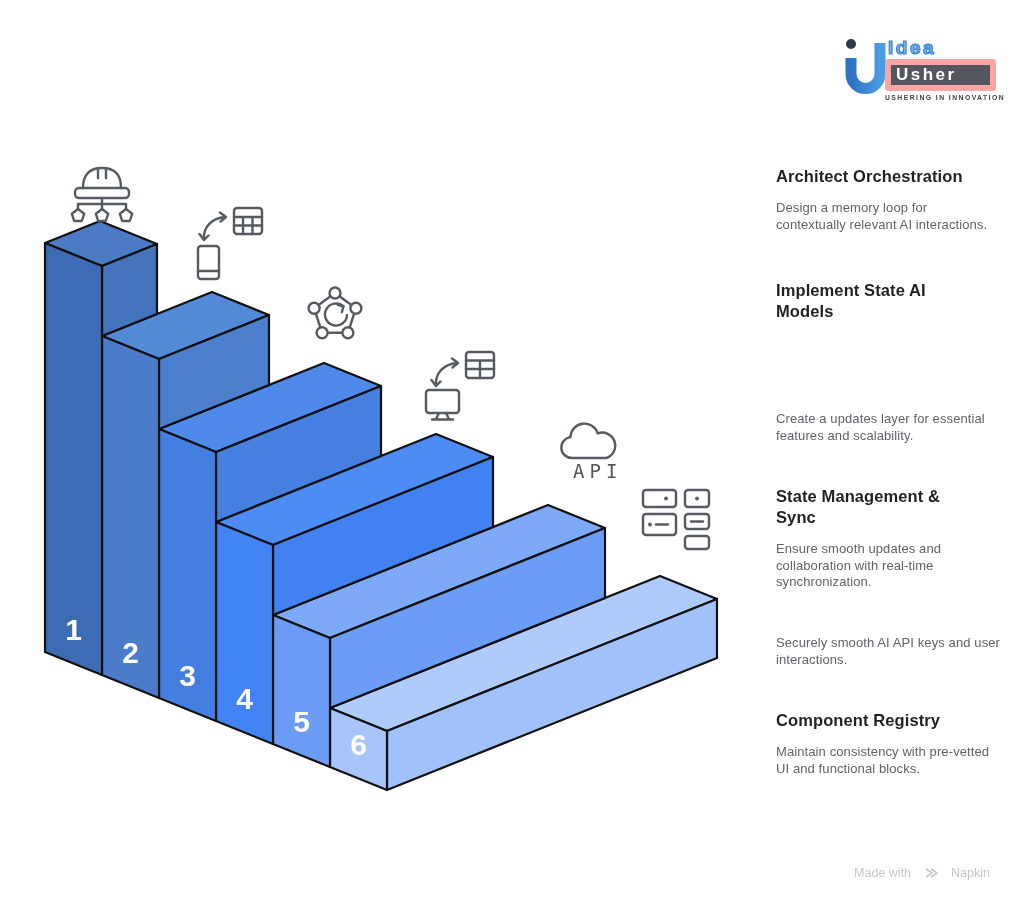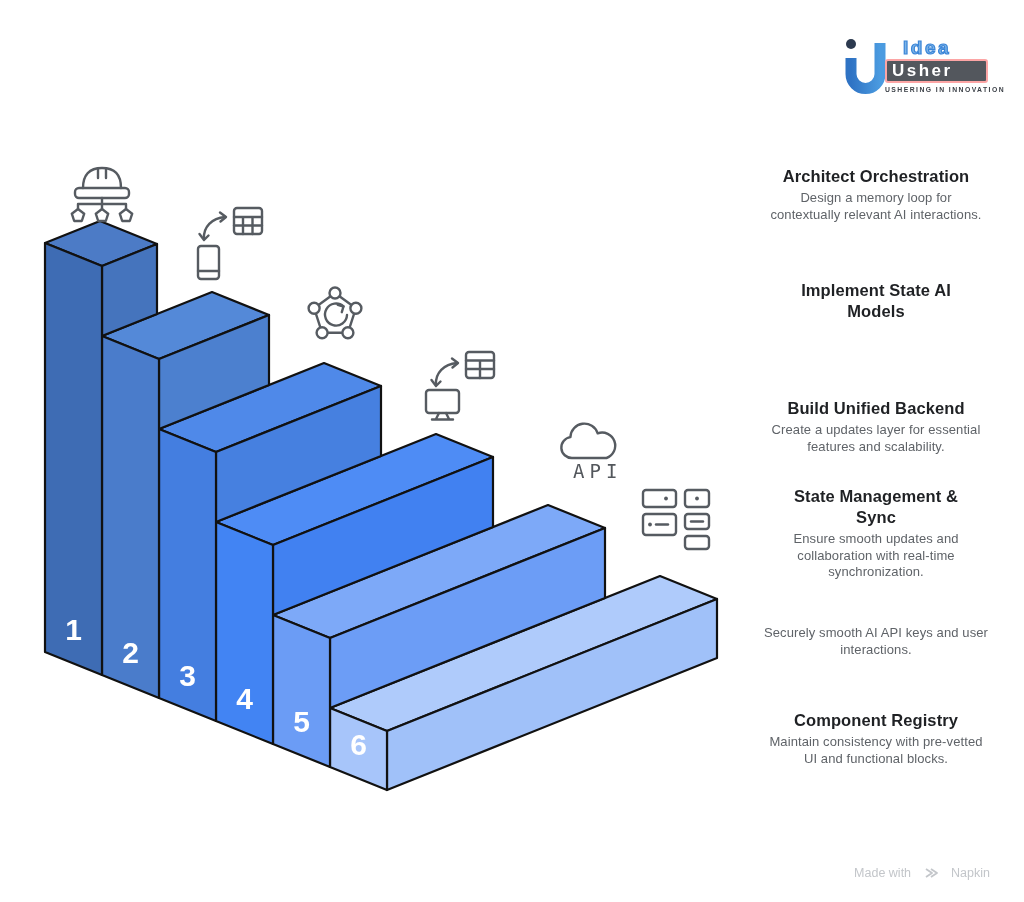--- a/index.html
+++ b/index.html
@@ -11,38 +11,38 @@
   #stairs-svg{position:absolute;left:0;top:0;width:1024px;height:902px;}
   
   .step-icon{position:absolute;}
   .step-icon svg{display:block;}
   .icn{stroke:#565b61;stroke-width:2.4;fill:none;stroke-linecap:round;stroke-linejoin:round;}
   .icn-fill{fill:#565b61;stroke:none;}
   .icn-mask{fill:#ffffff;stroke:#565b61;stroke-width:2.4;}
   .api-text{font-family:"DejaVu Sans Mono",monospace;font-size:19px;letter-spacing:5px;fill:#53575c;}
   
   .sections{position:absolute;left:764px;top:0;width:224px;}
-  .section{position:absolute;left:0;width:224px;text-align:center;}
+  .section{position:absolute;left:12px;width:224px;}
   .section h3{
     margin:0;font-size:16.5px;line-height:21px;font-weight:bold;color:#1f2124;
     white-space:pre-line;letter-spacing:.1px;
   }
   .section p{
-    margin:3px 0 0 0;font-size:13px;line-height:16.5px;color:#5f6368;letter-spacing:.1px;
+    margin:13px 0 0 0;font-size:13px;line-height:16.5px;color:#5f6368;letter-spacing:.1px;
   }
   
   .logo{position:absolute;left:843px;top:36px;width:148px;height:66px;}
   .logo-u{position:absolute;left:0;top:0;}
   .logo-text{position:absolute;left:42px;top:2px;width:106px;}
   .logo-idea{
     font-size:19px;font-weight:bold;letter-spacing:2.5px;color:#7db4e6;
-    -webkit-text-stroke:1.2px #3a85d8;line-height:20px;padding-left:18px;
+    -webkit-text-stroke:1.2px #3a85d8;line-height:20px;padding-left:3px;
   }
   .logo-usher{
-    margin-top:1px;background:#53575d;border:2px solid #fca5a5;border-radius:3px;
+    margin-top:1px;background:#53575d;border:6px solid #fca5a5;border-radius:3px;
     color:#ffffff;font-size:17px;font-weight:bold;letter-spacing:2.5px;
     padding:0 5px;line-height:20px;display:block;width:89px;
   }
   .logo-tagline{
     margin-top:3px;font-size:6.8px;font-weight:bold;letter-spacing:1.45px;
     color:#3a3f46;white-space:nowrap;
   }
   
   .attribution{
     position:absolute;right:34px;bottom:22px;display:flex;align-items:center;gap:13px;
@@ -158,21 +158,20 @@
   <div class="sections">
     <div class="section" style="top:166px">
       <h3>Architect Orchestration</h3>
       <p>Design a memory loop for contextually relevant AI interactions.</p>
     </div>
     <div class="section" style="top:280px">
       <h3>Implement State AI
 Models</h3>
     </div>
     <div class="section" style="top:398px">
-      <h3>Build Unified Backend</h3>
       <p>Create a updates layer for essential features and scalability.</p>
     </div>
     <div class="section" style="top:486px">
       <h3>State Management &amp;
 Sync</h3>
       <p>Ensure smooth updates and collaboration with real-time synchronization.</p>
     </div>
     <div class="section" style="top:622px">
       <p>Securely smooth AI API keys and user interactions.</p>
     </div>

